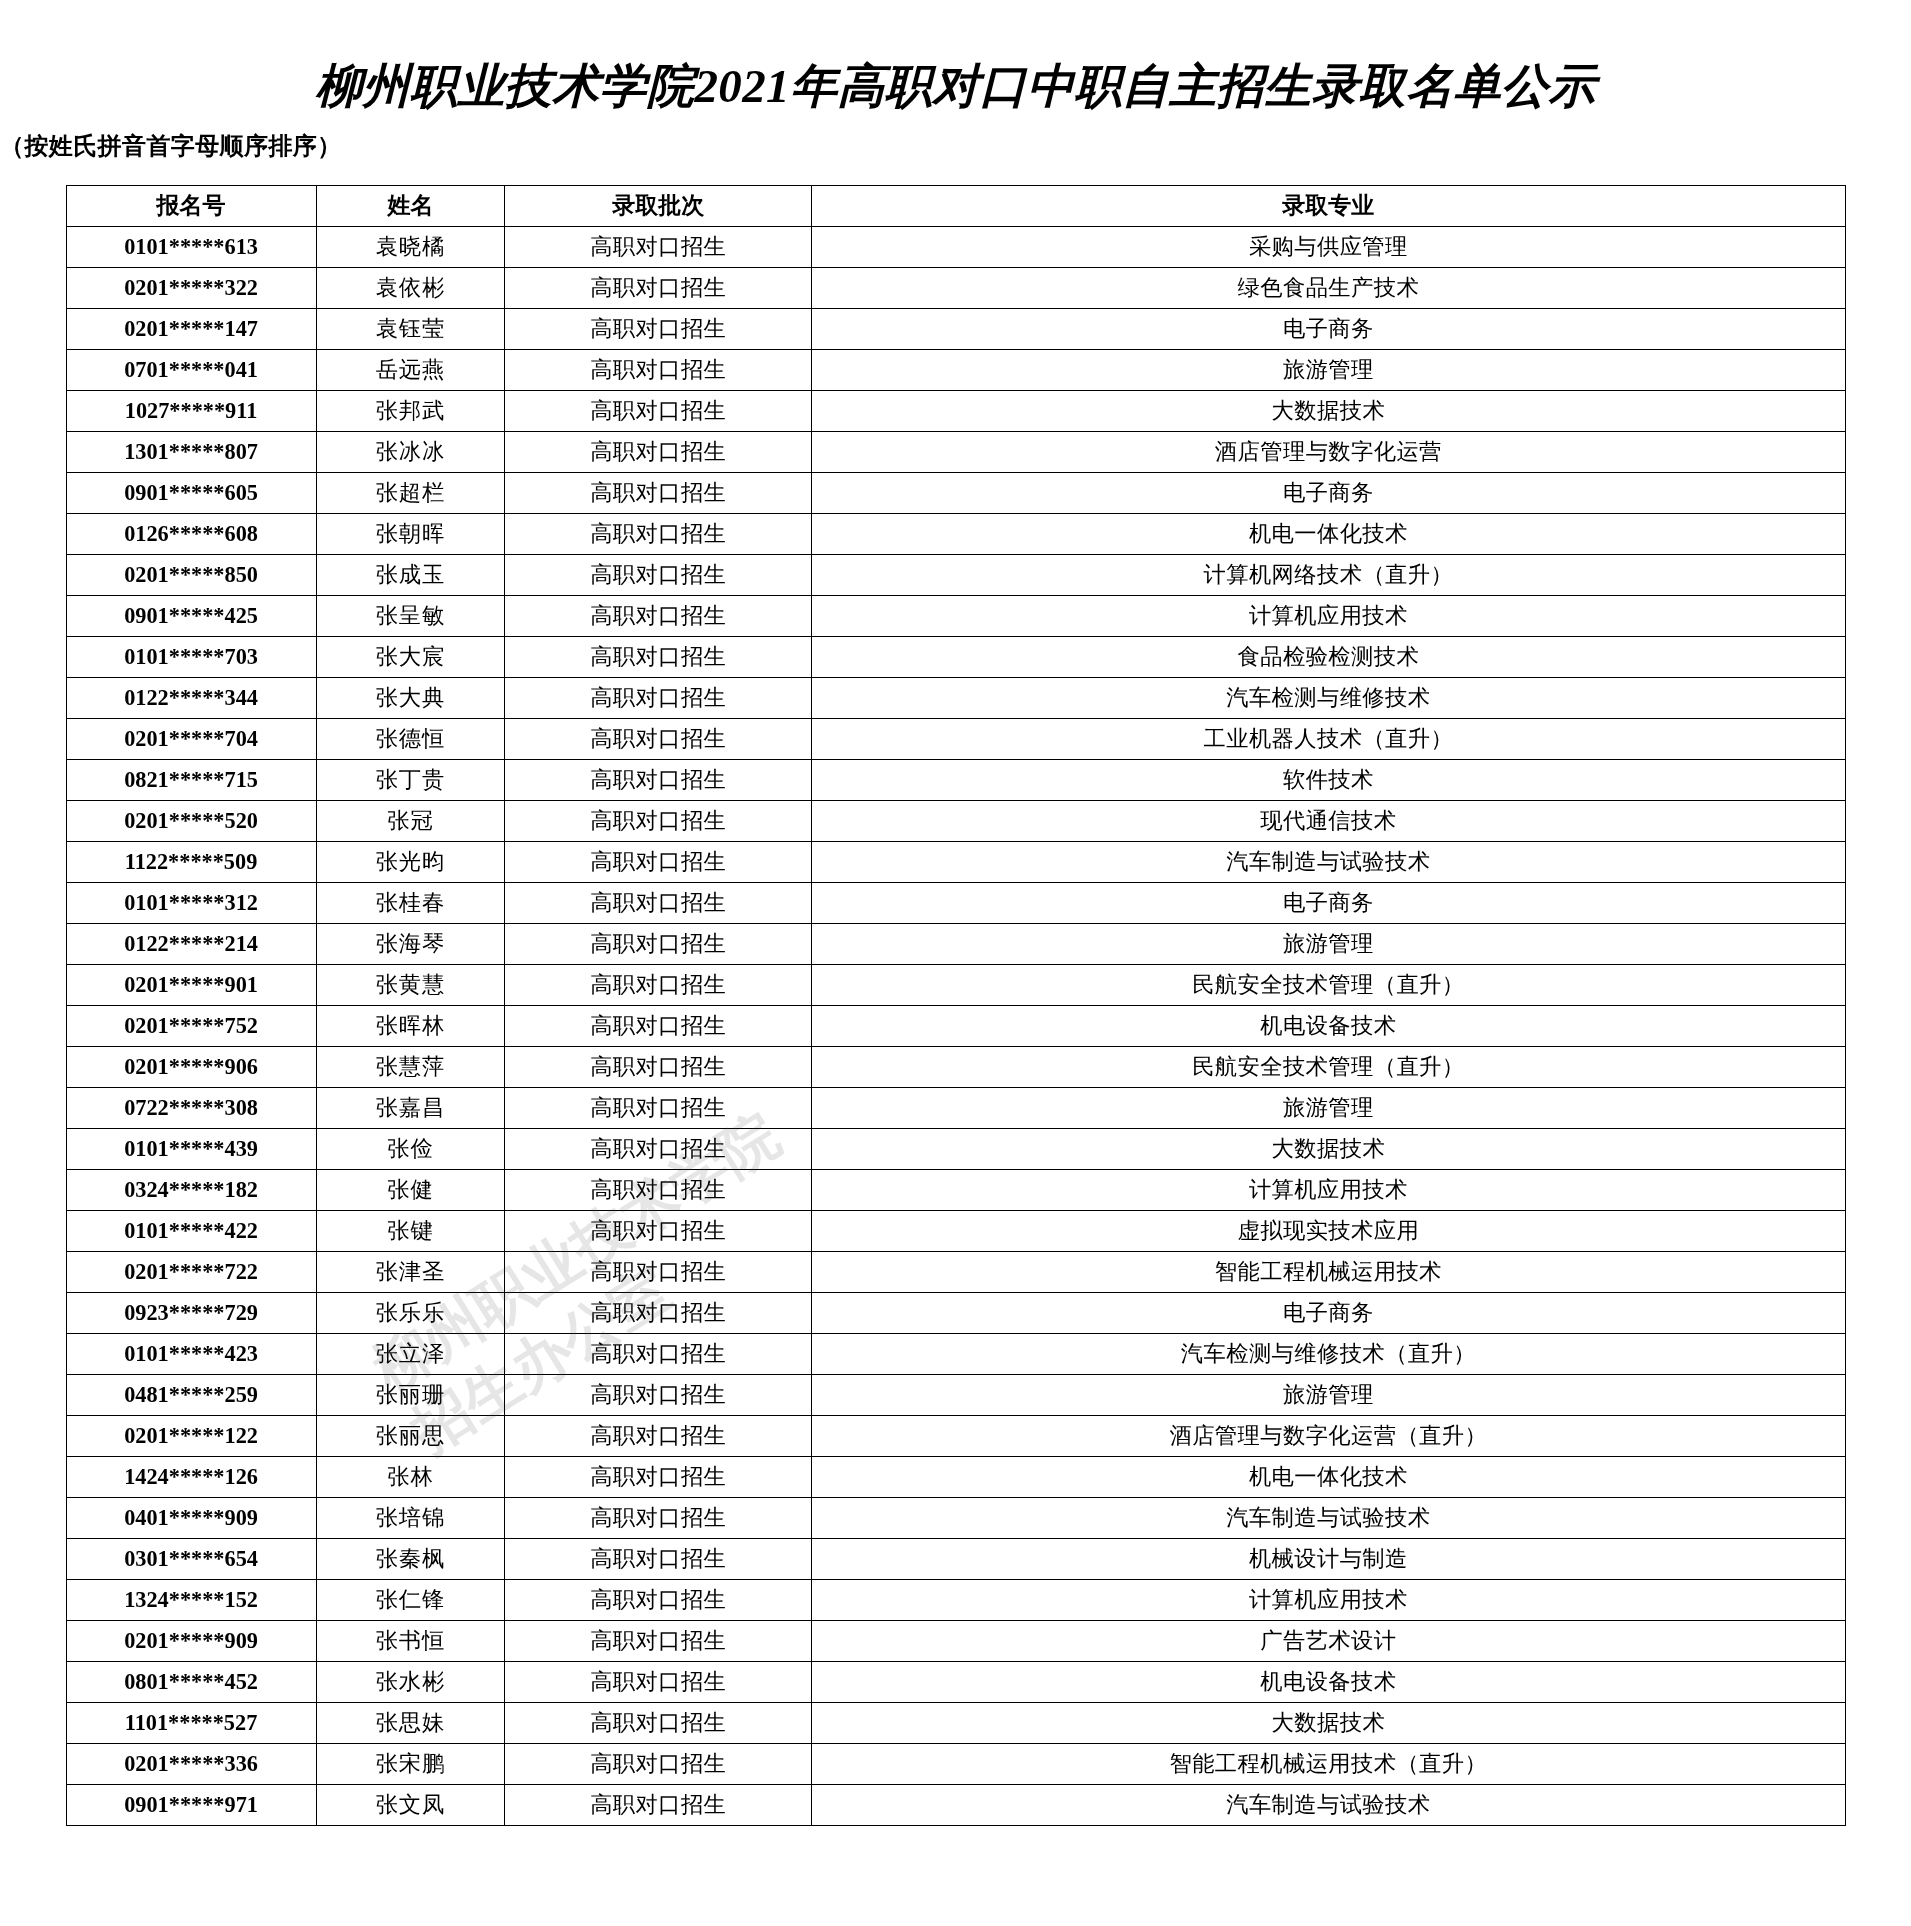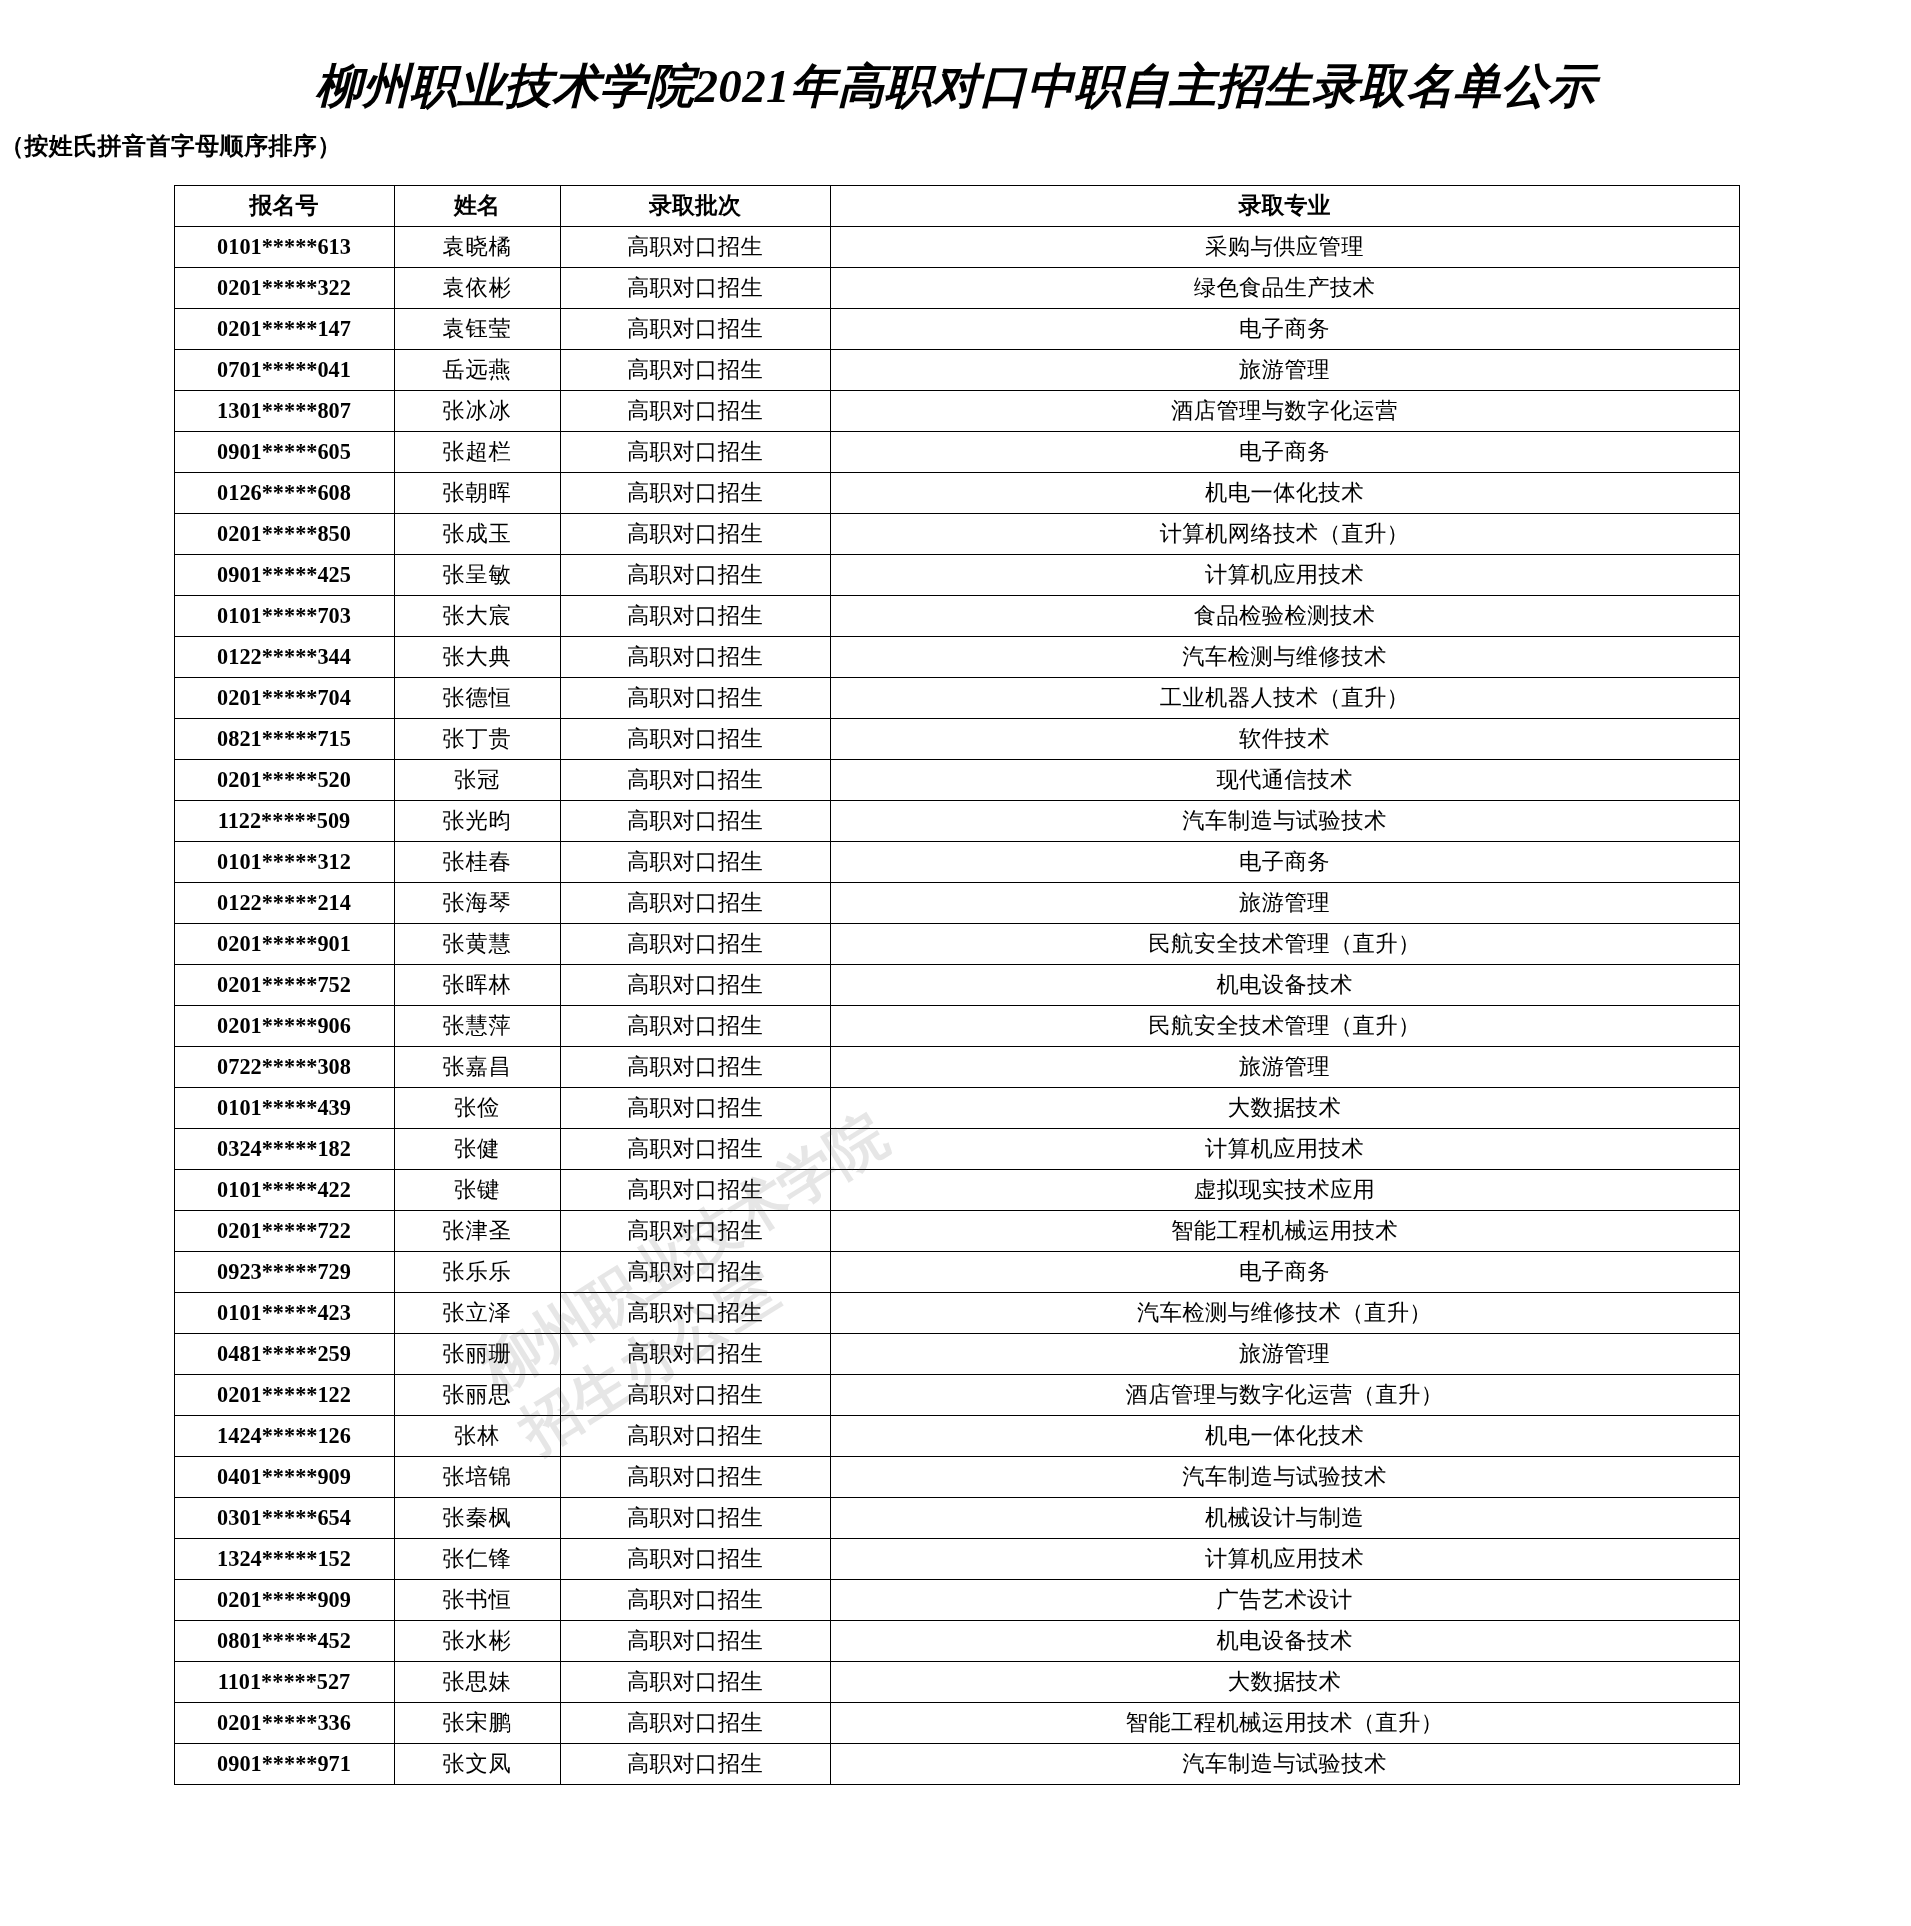--- a/index.html
+++ b/index.html
@@ -34,21 +34,21 @@
   .doc-subtitle {
     text-align: left;
     font-family: "Liberation Serif", "DejaVu Serif", serif;
     font-weight: bold;
     font-size: 24px;
     margin-top: 15.4px;
     letter-spacing: 0.4px;
   }
   .table-wrap {
     margin: 23px auto 0 auto;
-    width: 1564px;
+    width: 1780px;
     position: relative;
   }
   table.roster {
     border-collapse: collapse;
     width: 100%;
     table-layout: fixed;
     background: transparent;
   }
   table.roster th, table.roster td {
     border: 1.2px solid #000000;
@@ -136,20 +136,26 @@
             <td class="batch-cell">高职对口招生</td>
             <td class="major-cell">电子商务</td>
           </tr>
           <tr>
             <td class="id-cell">0701*****041</td>
             <td class="name-cell">岳远燕</td>
             <td class="batch-cell">高职对口招生</td>
             <td class="major-cell">旅游管理</td>
           </tr>
           <tr>
+            <td class="id-cell">1027*****911</td>
+            <td class="name-cell">张邦武</td>
+            <td class="batch-cell">高职对口招生</td>
+            <td class="major-cell">大数据技术</td>
+          </tr>
+          <tr>
             <td class="id-cell">1301*****807</td>
             <td class="name-cell">张冰冰</td>
             <td class="batch-cell">高职对口招生</td>
             <td class="major-cell">酒店管理与数字化运营</td>
           </tr>
           <tr>
             <td class="id-cell">0901*****605</td>
             <td class="name-cell">张超栏</td>
             <td class="batch-cell">高职对口招生</td>
             <td class="major-cell">电子商务</td>

